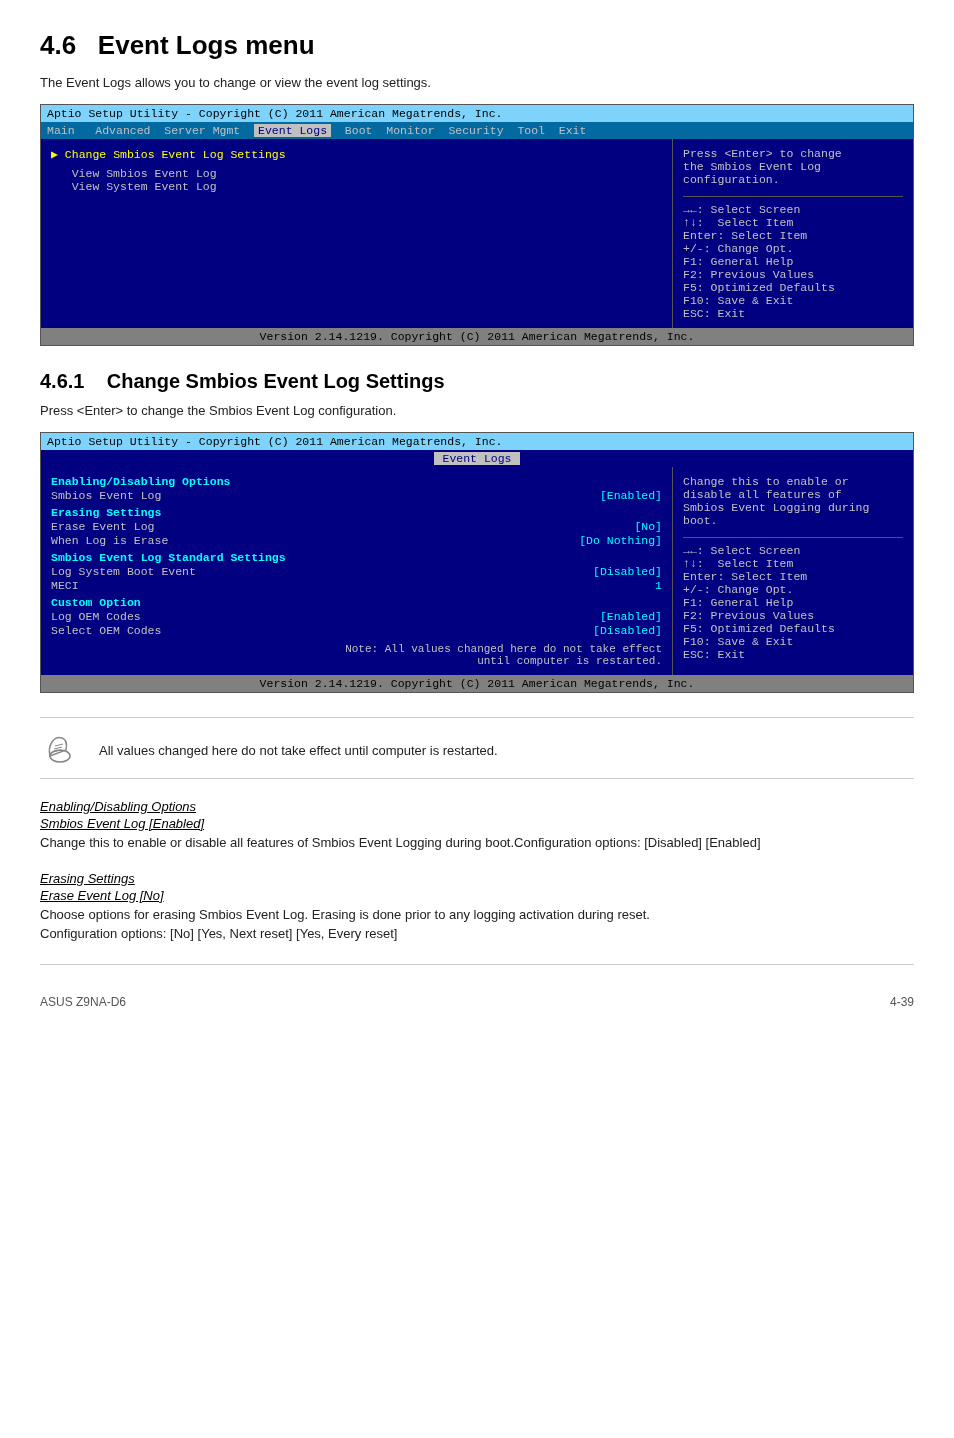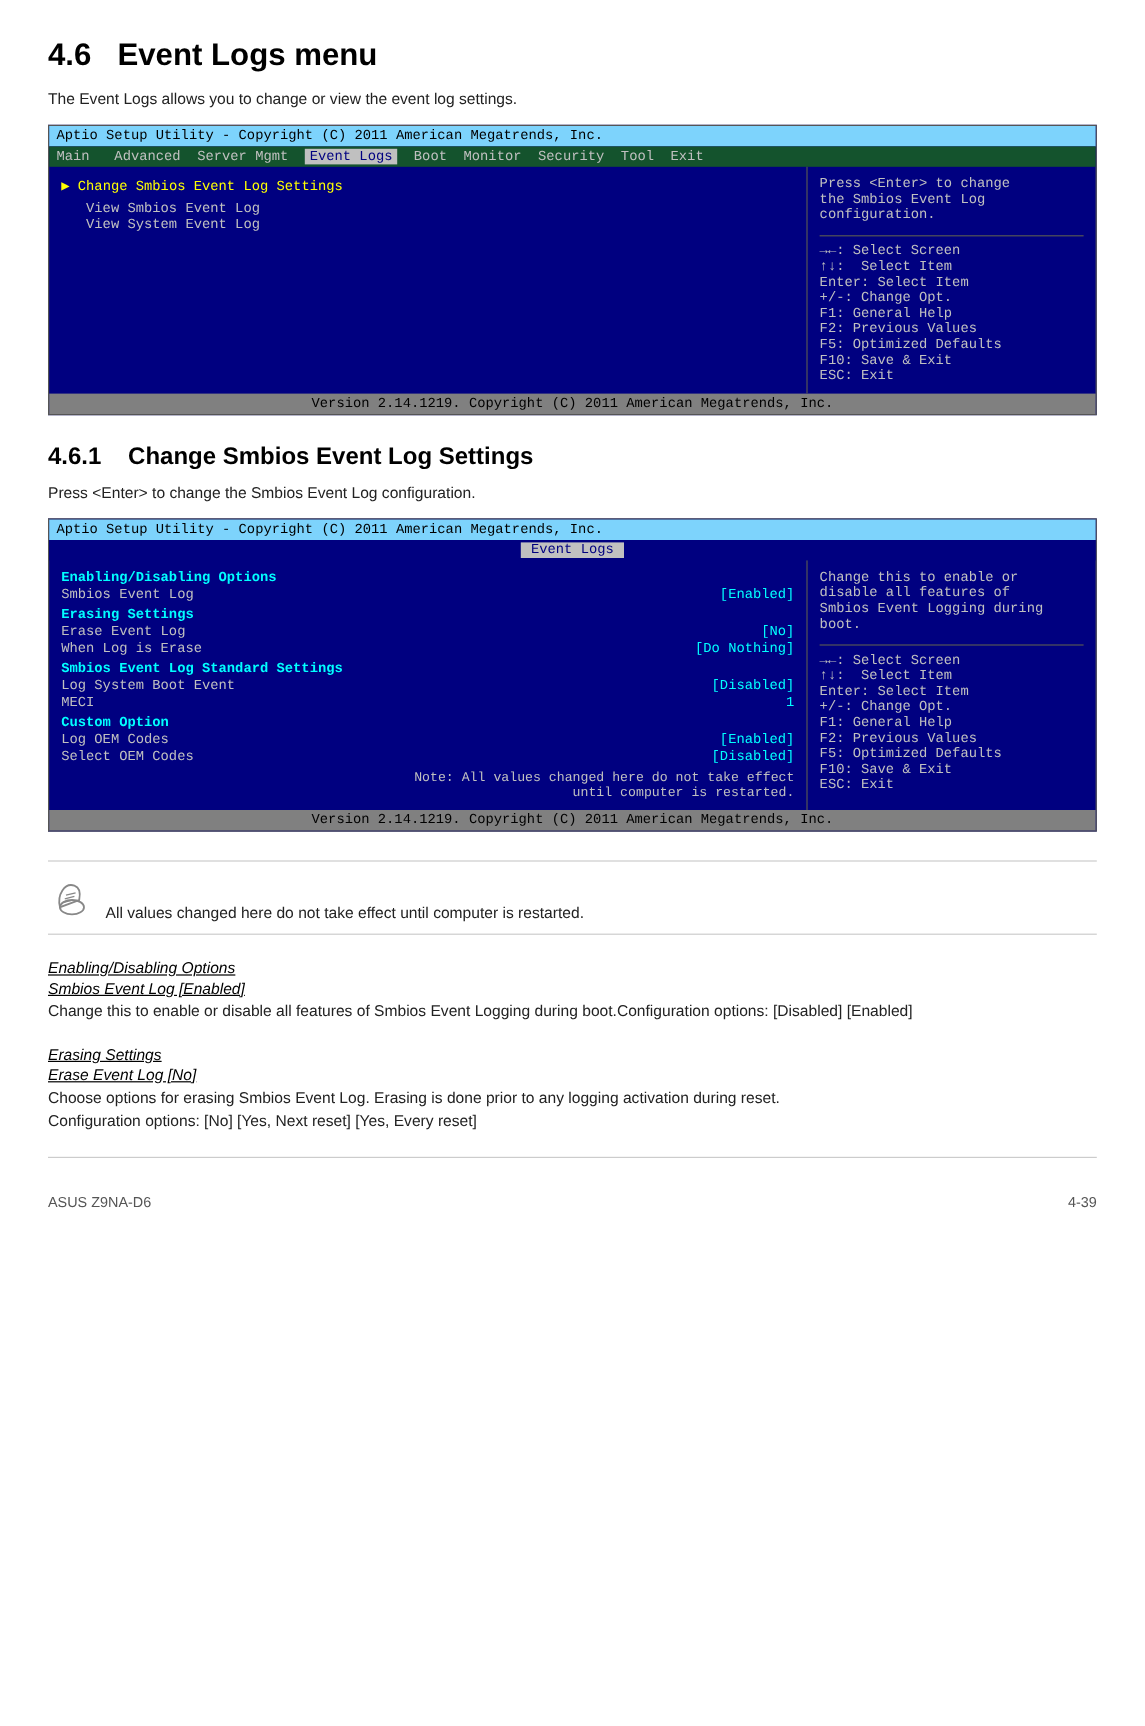--- a/index.html
+++ b/index.html
@@ -42,21 +42,21 @@
 
     .bios-header {
       background: #7dd3fc;
       color: #000;
       padding: 2px 6px;
       font-family: 'Courier New', Courier, monospace;
       font-size: 11.5px;
     }
 
     .bios-menubar {
-      background: #14532d;
+      background: #0369a1;
       color: #c0c0c0;
       padding: 2px 6px;
       font-family: 'Courier New', Courier, monospace;
       font-size: 11.5px;
     }
 
     .bios-menubar .highlight {
       background: #c0c0c0;
       color: #000080;
       padding: 0 4px;
@@ -108,24 +108,24 @@
       font-weight: bold;
     }
 
     .arrow-item { color: #c0c0c0; }
 
     
     .note-box {
       border-top: 1px solid #ccc;
       border-bottom: 1px solid #ccc;
       display: flex;
-      align-items: flex-end;
+      align-items: center;
       padding: 10px 0;
       margin-bottom: 20px;
-      gap: 8px;
+      gap: 19px;
     }
 
     .note-icon {
       width: 40px;
       height: 40px;
       flex-shrink: 0;
     }
 
     .note-text {
       font-size: 13px;

